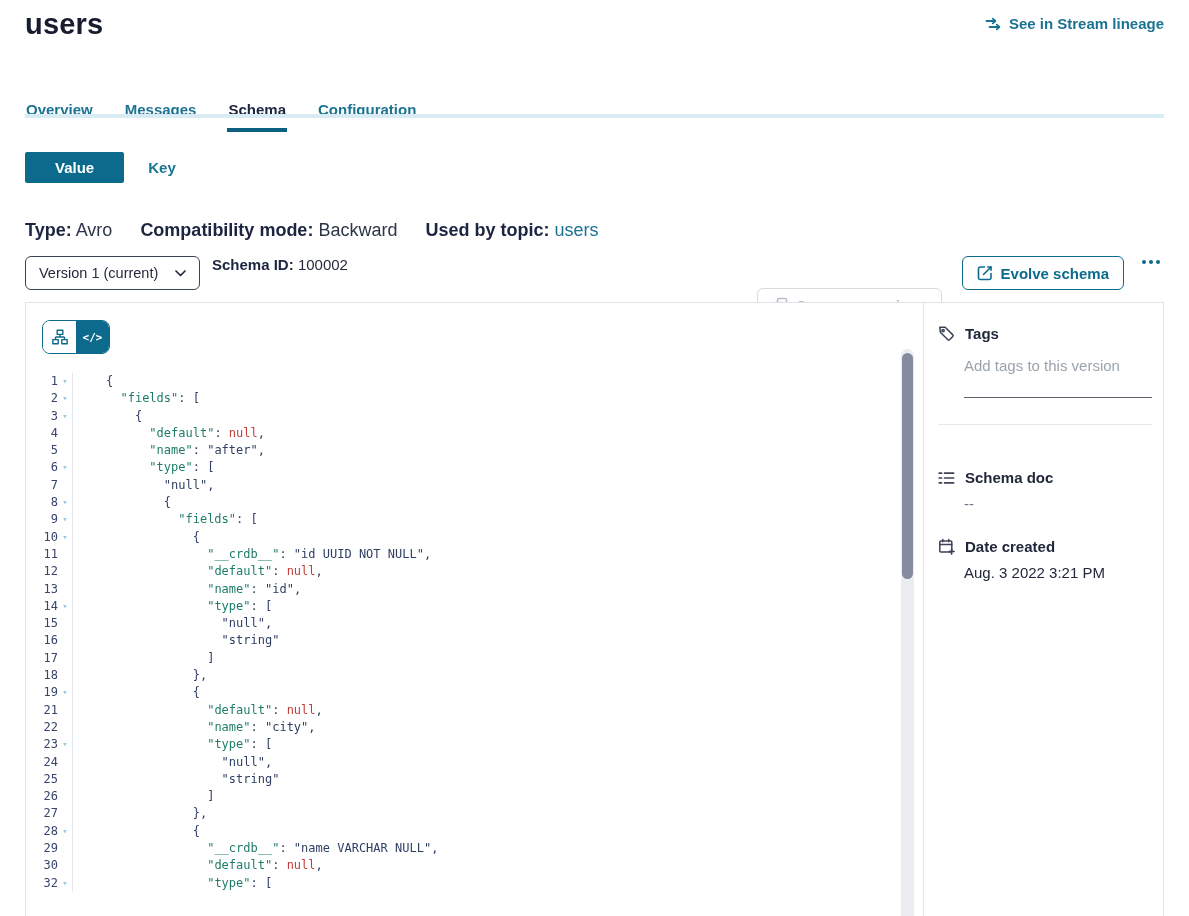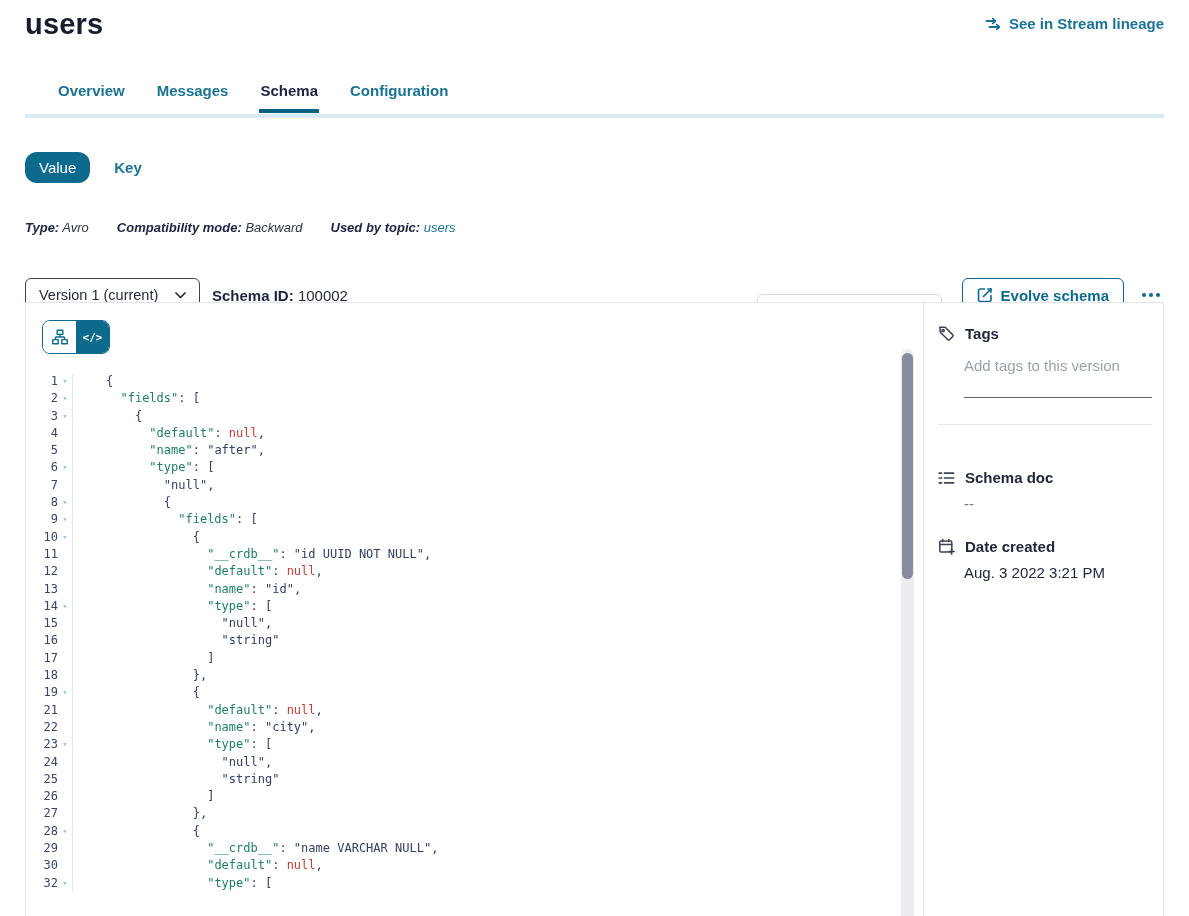--- a/index.html
+++ b/index.html
@@ -7,42 +7,42 @@
     font-family:"Liberation Sans", sans-serif; color:#242b3d; }
   .page { position:relative; width:1189px; height:916px; }
 
   
   .page-title { position:absolute; left:25px; top:8px; font-size:29px; font-weight:700;
     color:#171c2e; letter-spacing:.2px; }
   .lineage-link { position:absolute; right:25px; top:15px; display:flex; align-items:center;
     gap:7px; font-size:15px; font-weight:700; color:#1b7392; cursor:pointer; }
 
   
-  .tabs { position:absolute; left:25px; top:82px; display:flex; gap:30px;margin-left:32px; }
+  .tabs { position:absolute; left:25px; top:101px; display:flex; gap:30px; }
   .tab { position:relative; background:none; border:none; font-family:inherit; font-size:15px;
     font-weight:600; color:#1b7392; padding:0 1px 14px; cursor:pointer; line-height:17px; }
   .tab.active { color:#1b2440; }
   .tab.active::after { content:""; position:absolute; left:0; right:0; bottom:0; height:4px;
     background:#0b5f80; z-index:2; }
   .tab-track { position:absolute; left:25px; right:25px; top:114px; height:4px; background:#d9ecf4; }
 
   
   .vk-row { position:absolute; left:25px; top:152px; display:flex; align-items:center; gap:24px; }
   .vk-btn { font-family:inherit; font-size:15px; border:none; background:none; cursor:pointer; }
-  .vk-btn.selected { background:#0c6b8d; color:#ffffff; border-radius:12px; padding:7px 14px; font-weight:400; }
+  .vk-btn.selected { background:#0c6b8d; color:#ffffff; border-radius:2px; padding:7px 30px; font-weight:700; }
   .vk-btn.plain { color:#1b7392; font-weight:600; }
 
   
-  .meta-row { position:absolute; left:25px; top:220px; font-size:13px; display:flex; gap:28px;font-style:italic; }
+  .meta-row { position:absolute; left:25px; top:220px; font-size:18px; display:flex; gap:28px; }
   .meta-item b { font-weight:700; color:#1b2440; }
   .meta-item span.val { color:#2c3447; }
   .meta-item a.topic-link { color:#1b7392; text-decoration:none; cursor:pointer; }
 
   
-  .version-row { position:absolute; left:25px; right:25px; top:262px; display:flex; align-items:center; }
+  .version-row { position:absolute; left:25px; right:25px; top:256px; display:flex; align-items:flex-start; }
   .version-select { width:175px; height:34px; border:1px solid #3a4358; border-radius:6px;
     background:#fff; display:flex; align-items:center; justify-content:space-between;
     padding:0 13px; font-size:14.5px; color:#242b3d; cursor:pointer; }
   .schema-id { margin-left:12px; font-size:15px; }
   .schema-id b { font-weight:700; color:#1b2440; }
   .btn { height:34px; display:flex; align-items:center; gap:8px; border-radius:6px;
     font-family:inherit; font-size:15px; padding:0 14px; background:#fff; cursor:pointer; }
   .btn-compare { margin-left:auto; border:1px solid #d7dae0; color:#b4bac6; font-weight:600;margin-top:32px; }
   .btn-evolve { margin-left:20px; border:1px solid #0c6b8d; color:#0c6b8d; font-weight:700; }
   .more-btn { margin-left:14px; border:none; background:none; color:#0c6b8d; cursor:pointer;

